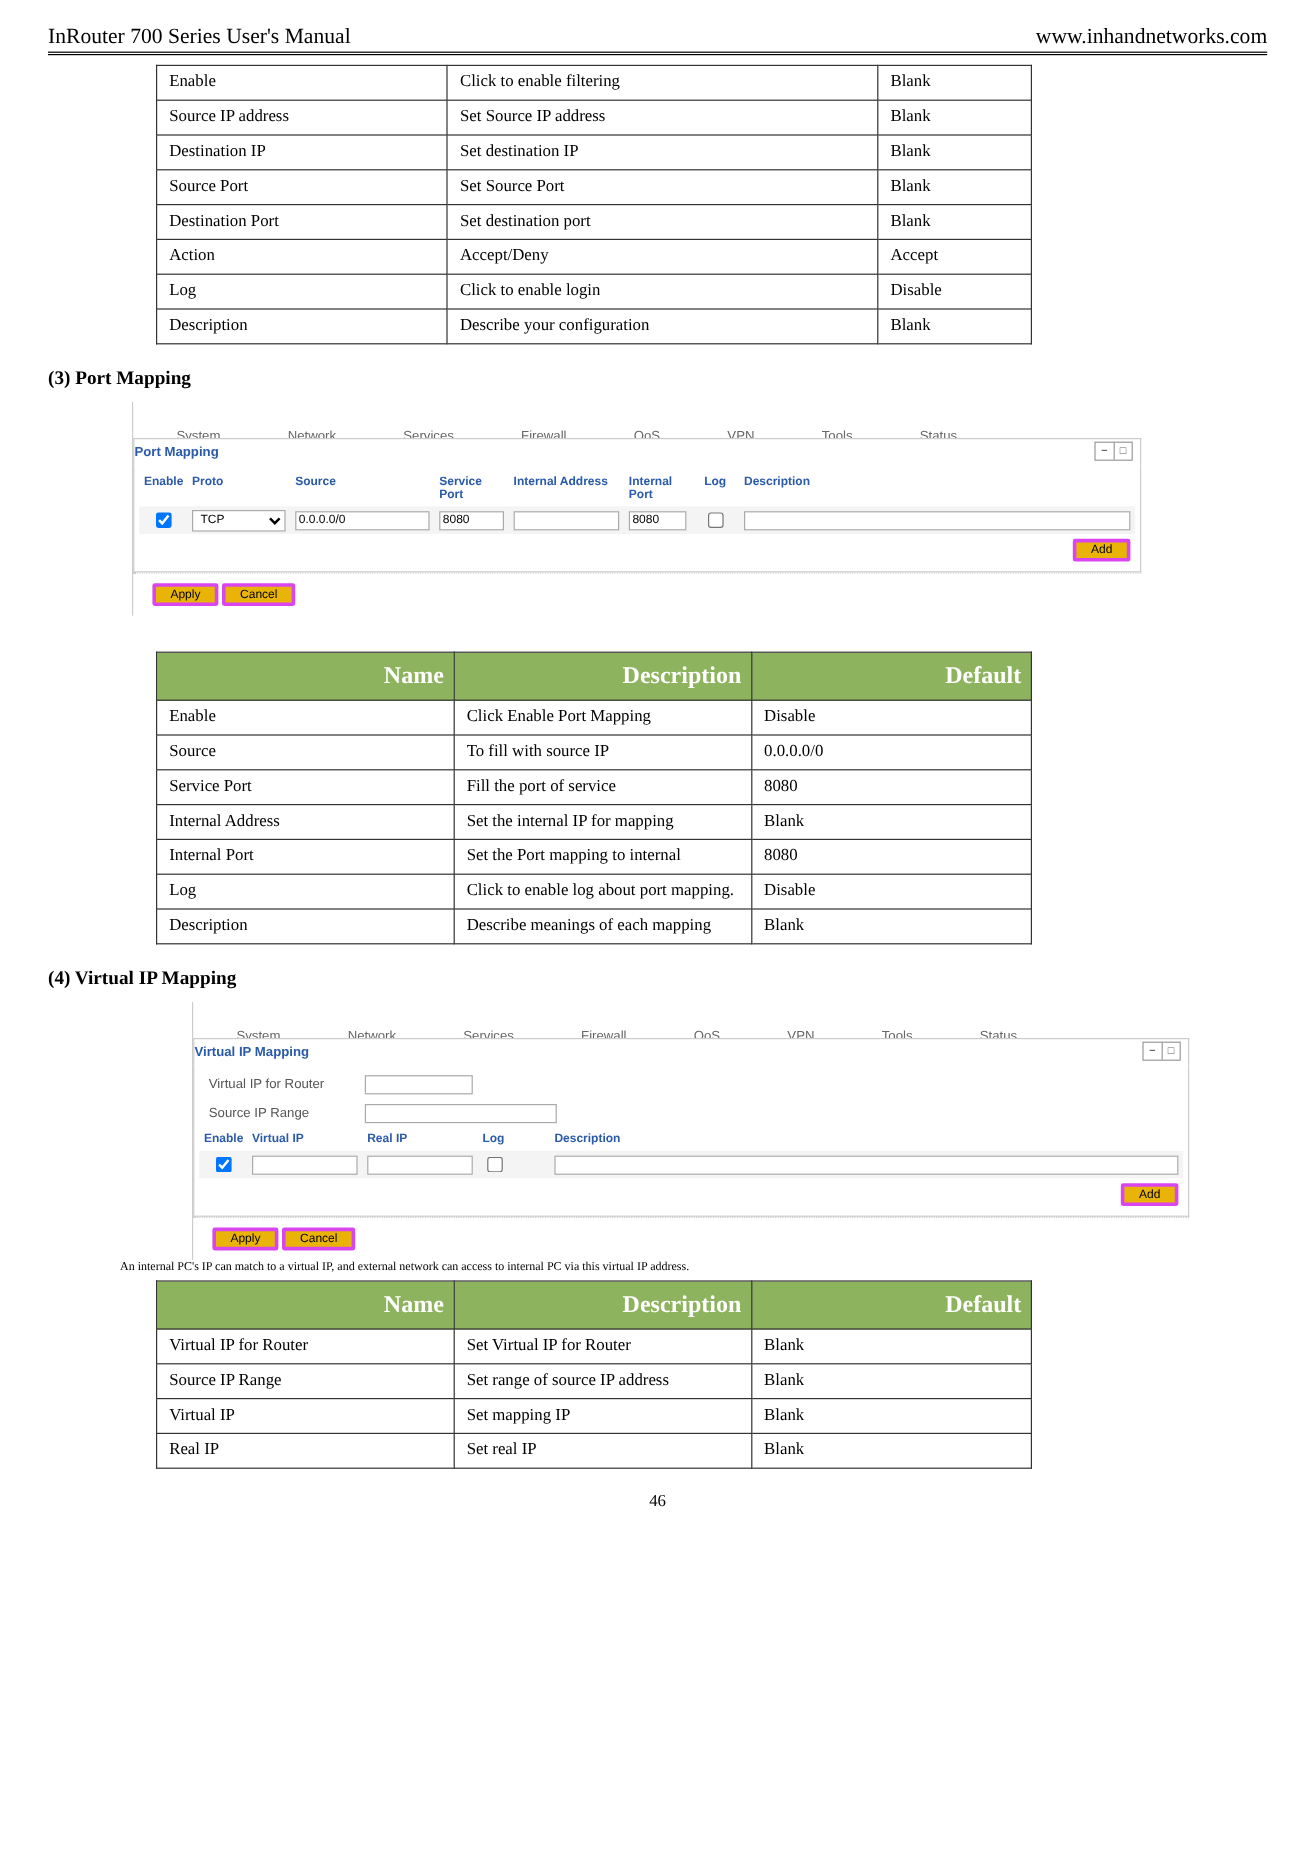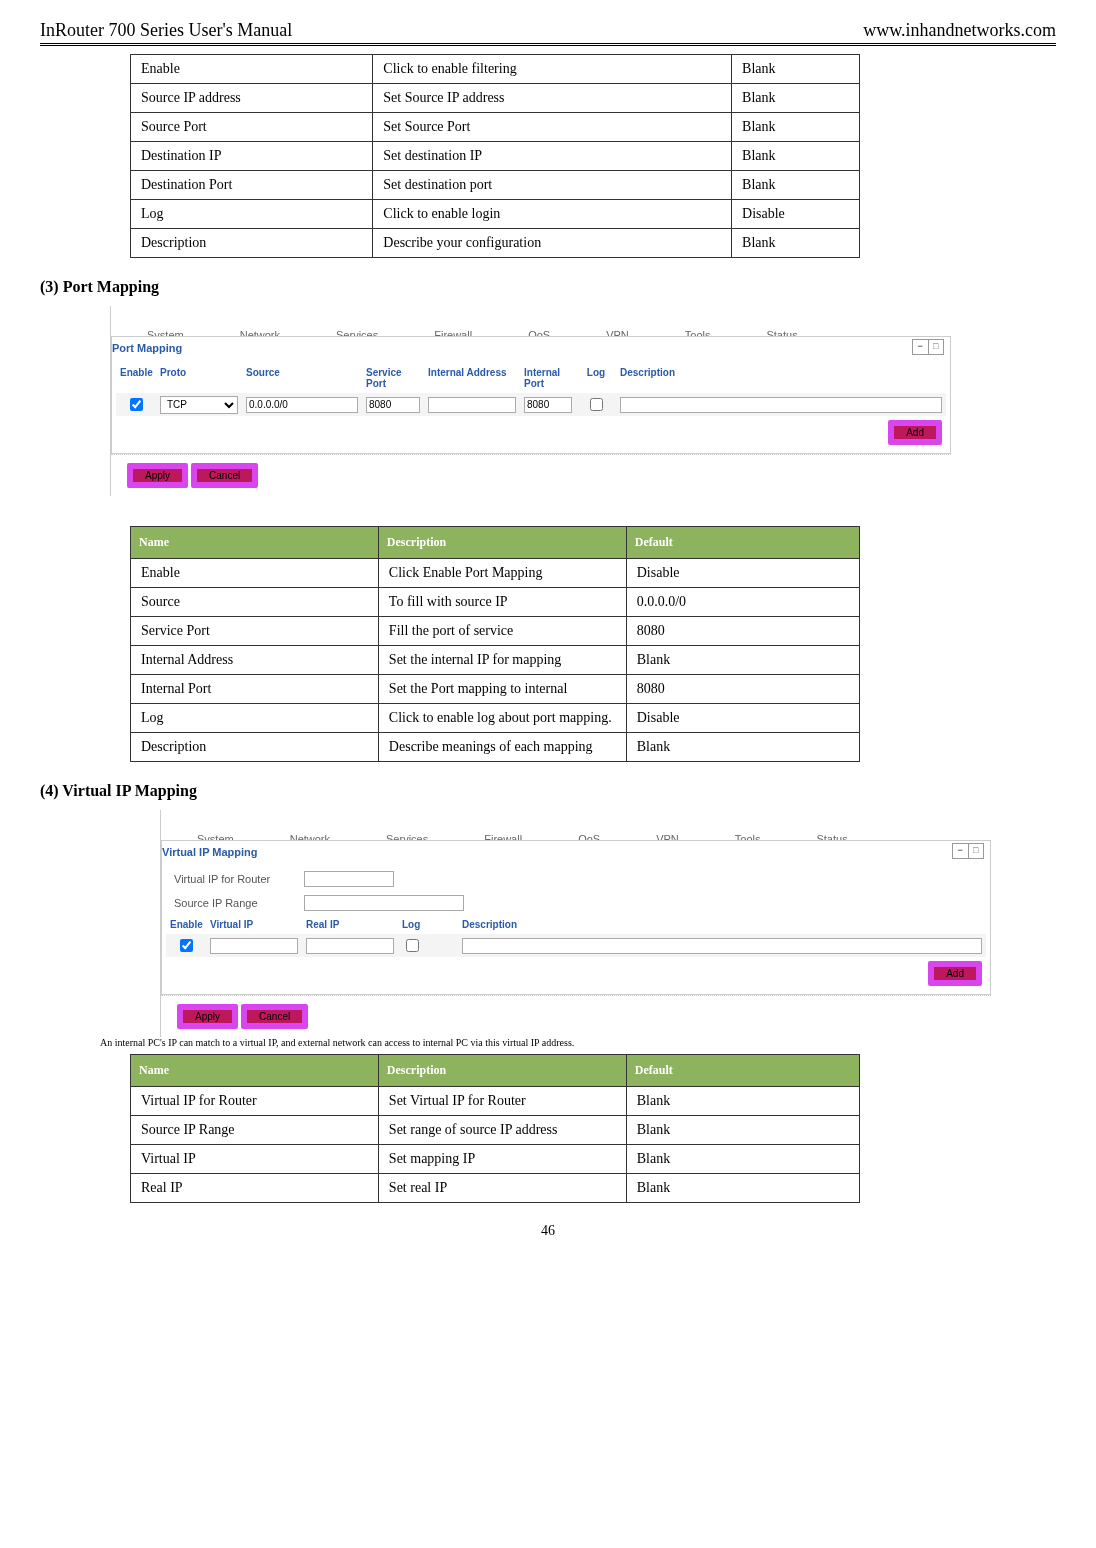--- a/index.html
+++ b/index.html
@@ -28,22 +28,22 @@
     border: 1px solid #333;
     padding: 6px 10px;
     font-size: 14px;
     text-align: left;
     font-family: "Times New Roman", serif;
   }
   table.data-table th {
     background: #8db35f;
     color: #fff;
     font-weight: bold;
-    text-align: left;
-    font-size: 12px;
+    text-align: right;
+    font-size: 20px;
     padding: 8px;
   }
   .col-name { width: 34%; }
   .col-desc { width: 34%; }
   .col-def { width: 32%; }
   .section-heading {
     font-weight: bold;
     font-size: 16px;
     margin: 20px 0 10px 0;
   }
@@ -142,22 +142,22 @@
     width: 100%;
     box-sizing: border-box;
     background: #fff;
   }
   select.ui-input { height: 18px; }
   input[type=checkbox].ui-chk { width: 13px; height: 13px; }
   .ui-btn {
     font-family: Arial, sans-serif;
     font-size: 10px;
     padding: 1px 12px;
-    background: #be185d;
-    border: 6px solid #d946ef;
+    background: #eab308;
+    border: 3px solid #d946ef;
     border-radius: 2px;
   }
   .ui-add-row {
     text-align: right;
     padding: 4px;
     background: #fff;
   }
   .ui-footer {
     padding: 8px 16px;
     border-top: 1px dotted #ccc;
@@ -196,33 +196,38 @@
         <td>Enable</td>
         <td>Click to enable filtering</td>
         <td>Blank</td>
       </tr>
       <tr>
         <td>Source IP address</td>
         <td>Set Source IP address</td>
         <td>Blank</td>
       </tr>
       <tr>
+        <td>Destination IP</td>
+        <td>Set destination IP</td>
+        <td>Blank</td>
+      </tr>
+      <tr>
         <td>Source Port</td>
         <td>Set Source Port</td>
         <td>Blank</td>
       </tr>
       <tr>
-        <td>Destination IP</td>
-        <td>Set destination IP</td>
-        <td>Blank</td>
-      </tr>
-      <tr>
         <td>Destination Port</td>
         <td>Set destination port</td>
         <td>Blank</td>
+      </tr>
+      <tr>
+        <td>Action</td>
+        <td>Accept/Deny</td>
+        <td>Accept</td>
       </tr>
       <tr>
         <td>Log</td>
         <td>Click to enable login</td>
         <td>Disable</td>
       </tr>
       <tr>
         <td>Description</td>
         <td>Describe your configuration</td>
         <td>Blank</td>

